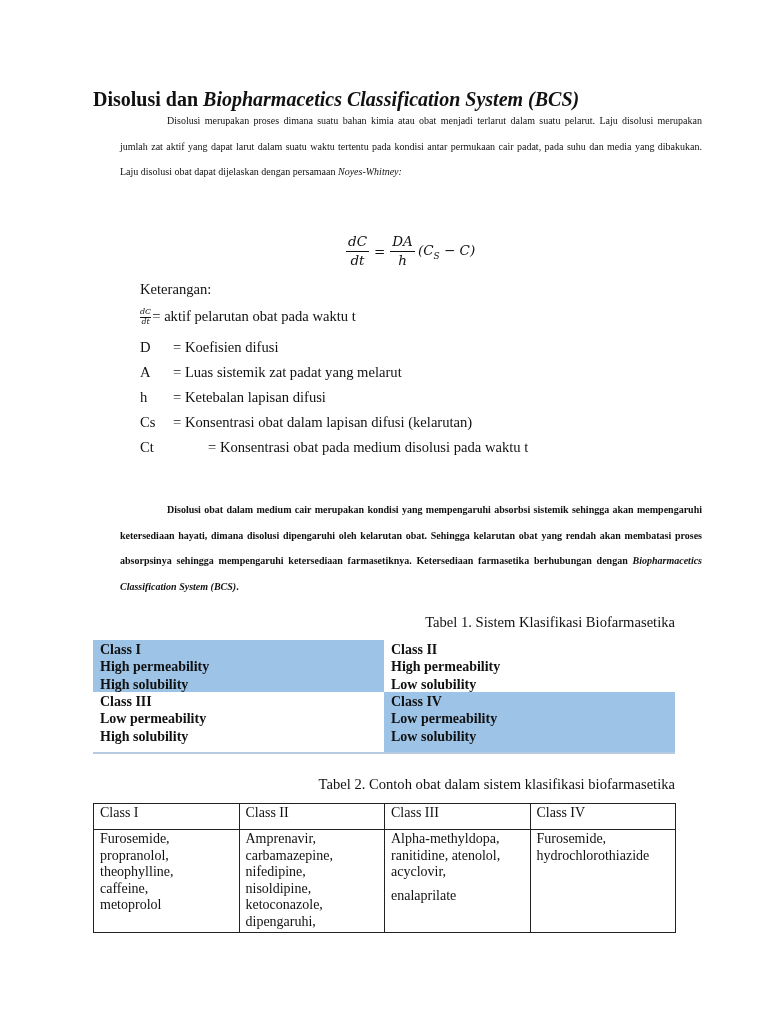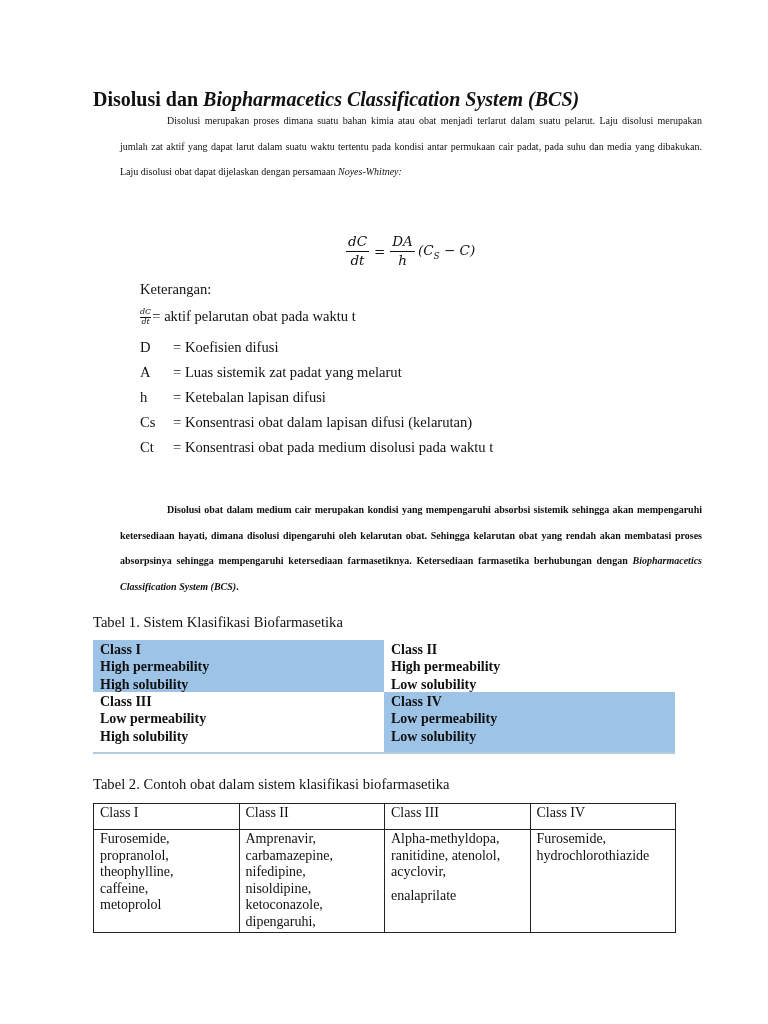--- a/index.html
+++ b/index.html
@@ -23,21 +23,21 @@
     .frac .num { border-bottom: 1px solid #111; padding: 0 2px 1px; }
     .frac .den { padding-top: 1px; }
     .eq-op { font-style: normal; margin: 0 2px; }
     .eq-tail sub { font-size: 9px; }
     .ket-label { position: absolute; top: 281px; left: 47px; font-size: 14.6px; }
     .def-row { position: absolute; left: 47px; font-size: 14.6px; display: flex; white-space: nowrap; }
     .def-sym { width: 33px; }
     .def-frac { display: inline-flex; flex-direction: column; font-family: "DejaVu Serif", serif; font-style: italic; font-size: 8px; line-height: 1.1; align-items: center; margin-right: 1px; }
     .def-frac .num { border-bottom: 1px solid #111; }
     .p2 { top: 497px; font-weight: bold; }
-    .caption { position: absolute; left: 0; width: 582px; text-align: left; font-size: 14.6px; }
+    .caption { position: absolute; left: 0; width: 582px; text-align: right; font-size: 14.6px; }
     .cap1 { top: 614px; }
     .cap2 { top: 776px; }
     .t1 {
       position: absolute; top: 640px; left: 0; width: 582px; height: 112px;
       border-bottom: 2px solid #b6cbe0;
     }
     .t1-cell {
       position: absolute; font-weight: bold; font-size: 14px; line-height: 17.3px;
       padding: 1px 0 0 7px; box-sizing: border-box;
     }
@@ -94,21 +94,21 @@
       <span>= Luas sistemik zat padat yang melarut</span>
     </div>
   <div class="def-row" style="top:389px;">
       <span class="def-sym">h</span>
       <span>= Ketebalan lapisan difusi</span>
     </div>
   <div class="def-row" style="top:414px;">
       <span class="def-sym">Cs</span>
       <span>= Konsentrasi obat dalam lapisan difusi (kelarutan)</span>
     </div>
-  <div class="def-row" style="top:439px;">
+  <div class="def-row" style="top:439px;gap:35px;">
       <span class="def-sym">Ct</span>
       <span>= Konsentrasi obat pada medium disolusi pada waktu t</span>
     </div>
 
   <div class="para p2"><span class="indent"></span><span>Disolusi obat dalam medium cair merupakan kondisi yang mempengaruhi absorbsi sistemik sehingga akan mempengaruhi ketersediaan hayati, dimana disolusi dipengaruhi oleh kelarutan obat. Sehingga kelarutan obat yang rendah akan membatasi proses absorpsinya sehingga mempengaruhi ketersediaan farmasetiknya. Ketersediaan farmasetika berhubungan dengan </span><i>Biopharmacetics Classification System (BCS)</i><span>.</span></div>
 
   <div class="caption cap1">Tabel 1. Sistem Klasifikasi Biofarmasetika</div>
 
   <div class="t1">
     <div class="t1-cell blue c1">

